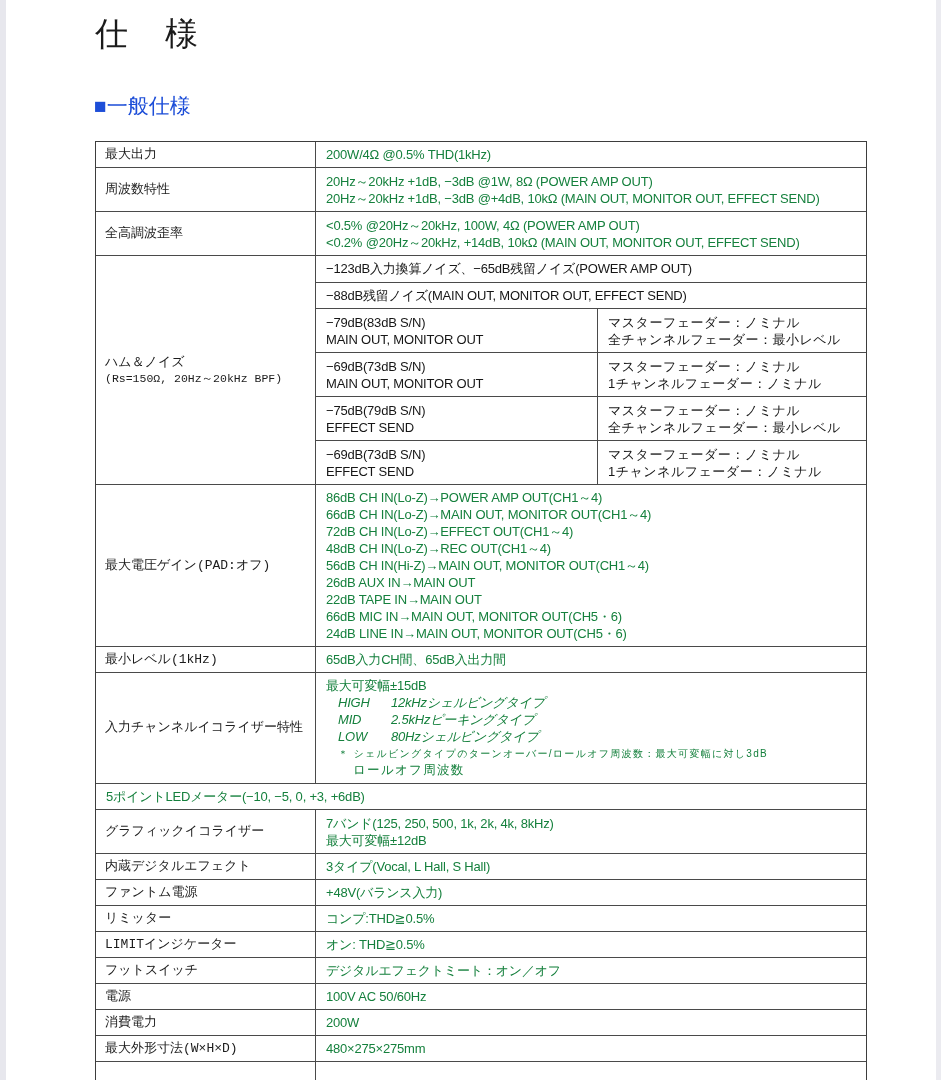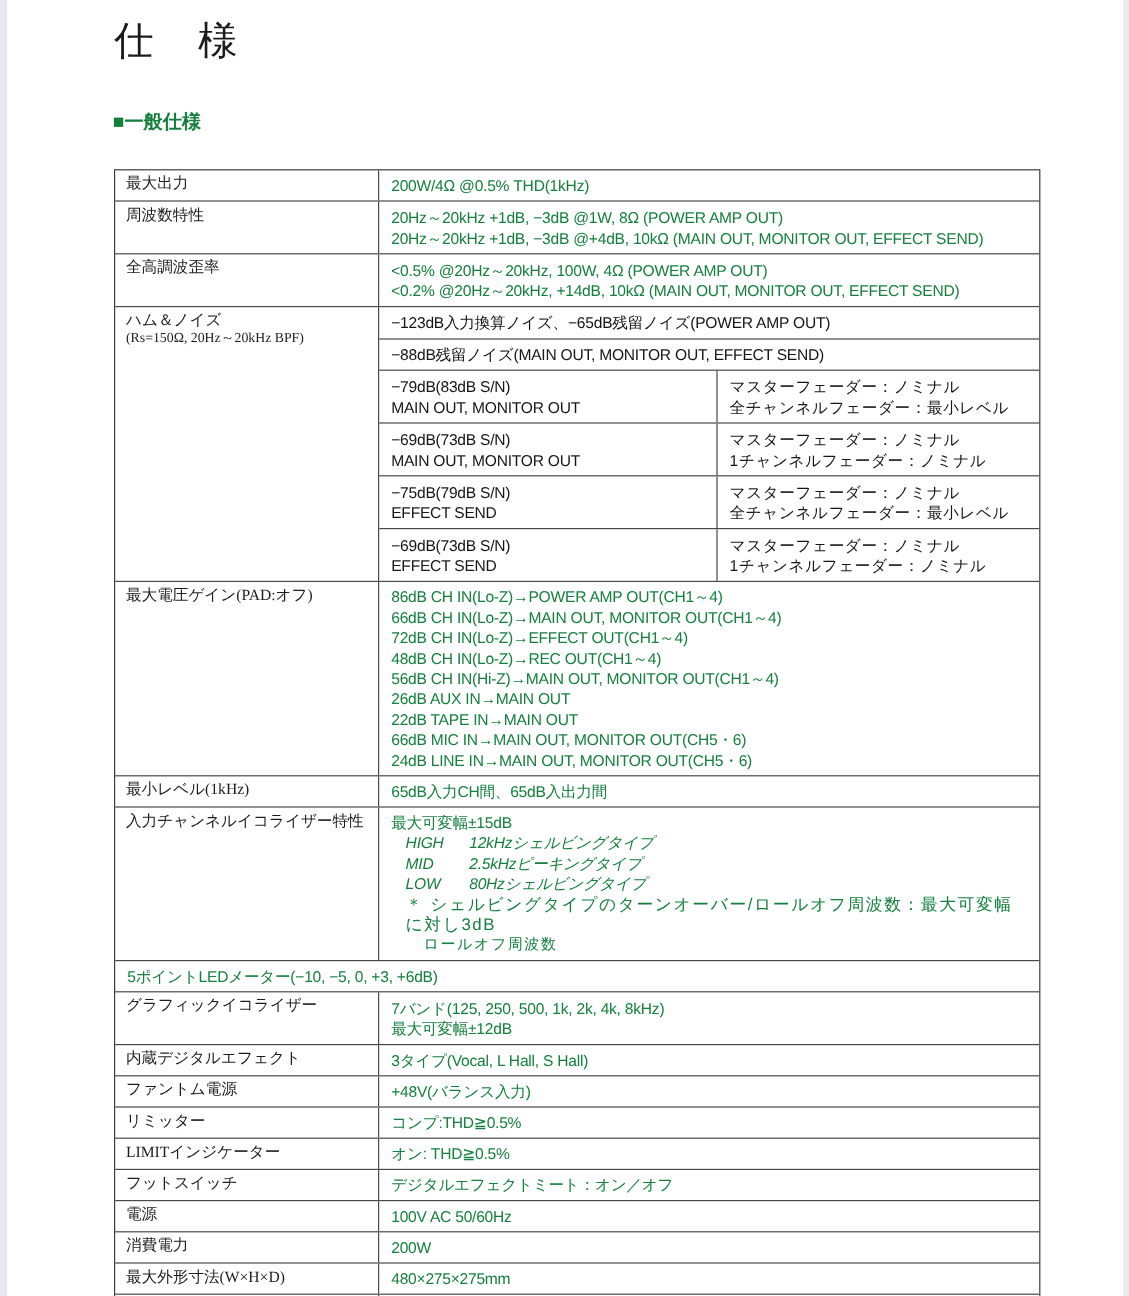--- a/index.html
+++ b/index.html
@@ -13,37 +13,37 @@
   .edge.right{right:0;width:5px;background:#ebebf0;}
 
   .page-title{
     position:absolute;left:95px;top:12px;
     font-family:"Liberation Serif","DejaVu Serif",serif;
     font-size:33px;color:#1b1b1b;letter-spacing:2px;
   }
   .section-heading{
     position:absolute;left:94px;top:92px;
     font-family:"Liberation Serif","DejaVu Serif",serif;
-    font-weight:700;font-size:16px;color:#15803d;
+    font-weight:400;font-size:21px;color:#1d4ed8;
   }
 
   .spec-table{
     position:absolute;left:95px;top:141px;width:772px;
     border:1px solid #3d3d3d;box-sizing:border-box;
     font-size:13px;
   }
   .srow{display:flex;align-items:stretch;}
   .srow + .srow{border-top:1px solid #4a4a4a;}
 
   .cell{box-sizing:border-box;}
   .cell.label{
     width:220px;flex:0 0 220px;border-right:1px solid #4a4a4a;
     padding:3px 6px 3px 9px;
-    display:flex;flex-direction:column;
-    font-family:Liberation Serif, serif;
+    display:flex;flex-direction:column;justify-content:center;
+    font-family:Liberation Mono, monospace;
     font-size:13px;line-height:16px;color:#1c1c1c;
   }
   .label-sub{font-size:11.5px;line-height:15px;}
   .cell.value{
     flex:1;padding:4px 8px 4px 10px;
     display:flex;flex-direction:column;justify-content:center;
     font-family:"Liberation Sans","DejaVu Sans",sans-serif;
     line-height:17px;color:#15803d;letter-spacing:-0.2px;
   }
   .r1{min-height:25px;}
@@ -65,21 +65,21 @@
   }
   .hum-right{
     flex:1;padding:4px 8px 4px 10px;
     display:flex;flex-direction:column;justify-content:center;
     line-height:17px;letter-spacing:0.5px;
   }
 
   
   .eq-band{padding-left:12px;font-style:italic;}
   .eq-band .band{display:inline-block;width:53px;}
-  .note1{padding-left:12px;letter-spacing:1.3px;font-size:14px;}
+  .note1{padding-left:12px;letter-spacing:1.3px;font-size:10px;}
   .note2{padding-left:27px;letter-spacing:1.3px;font-size:12.5px;}
 </style>
 </head>
 <body>
 
 <div class="edge left"></div>
 <div class="edge right"></div>
 
 <div class="page-title">仕　様</div>
 <div class="section-heading">■一般仕様</div>

